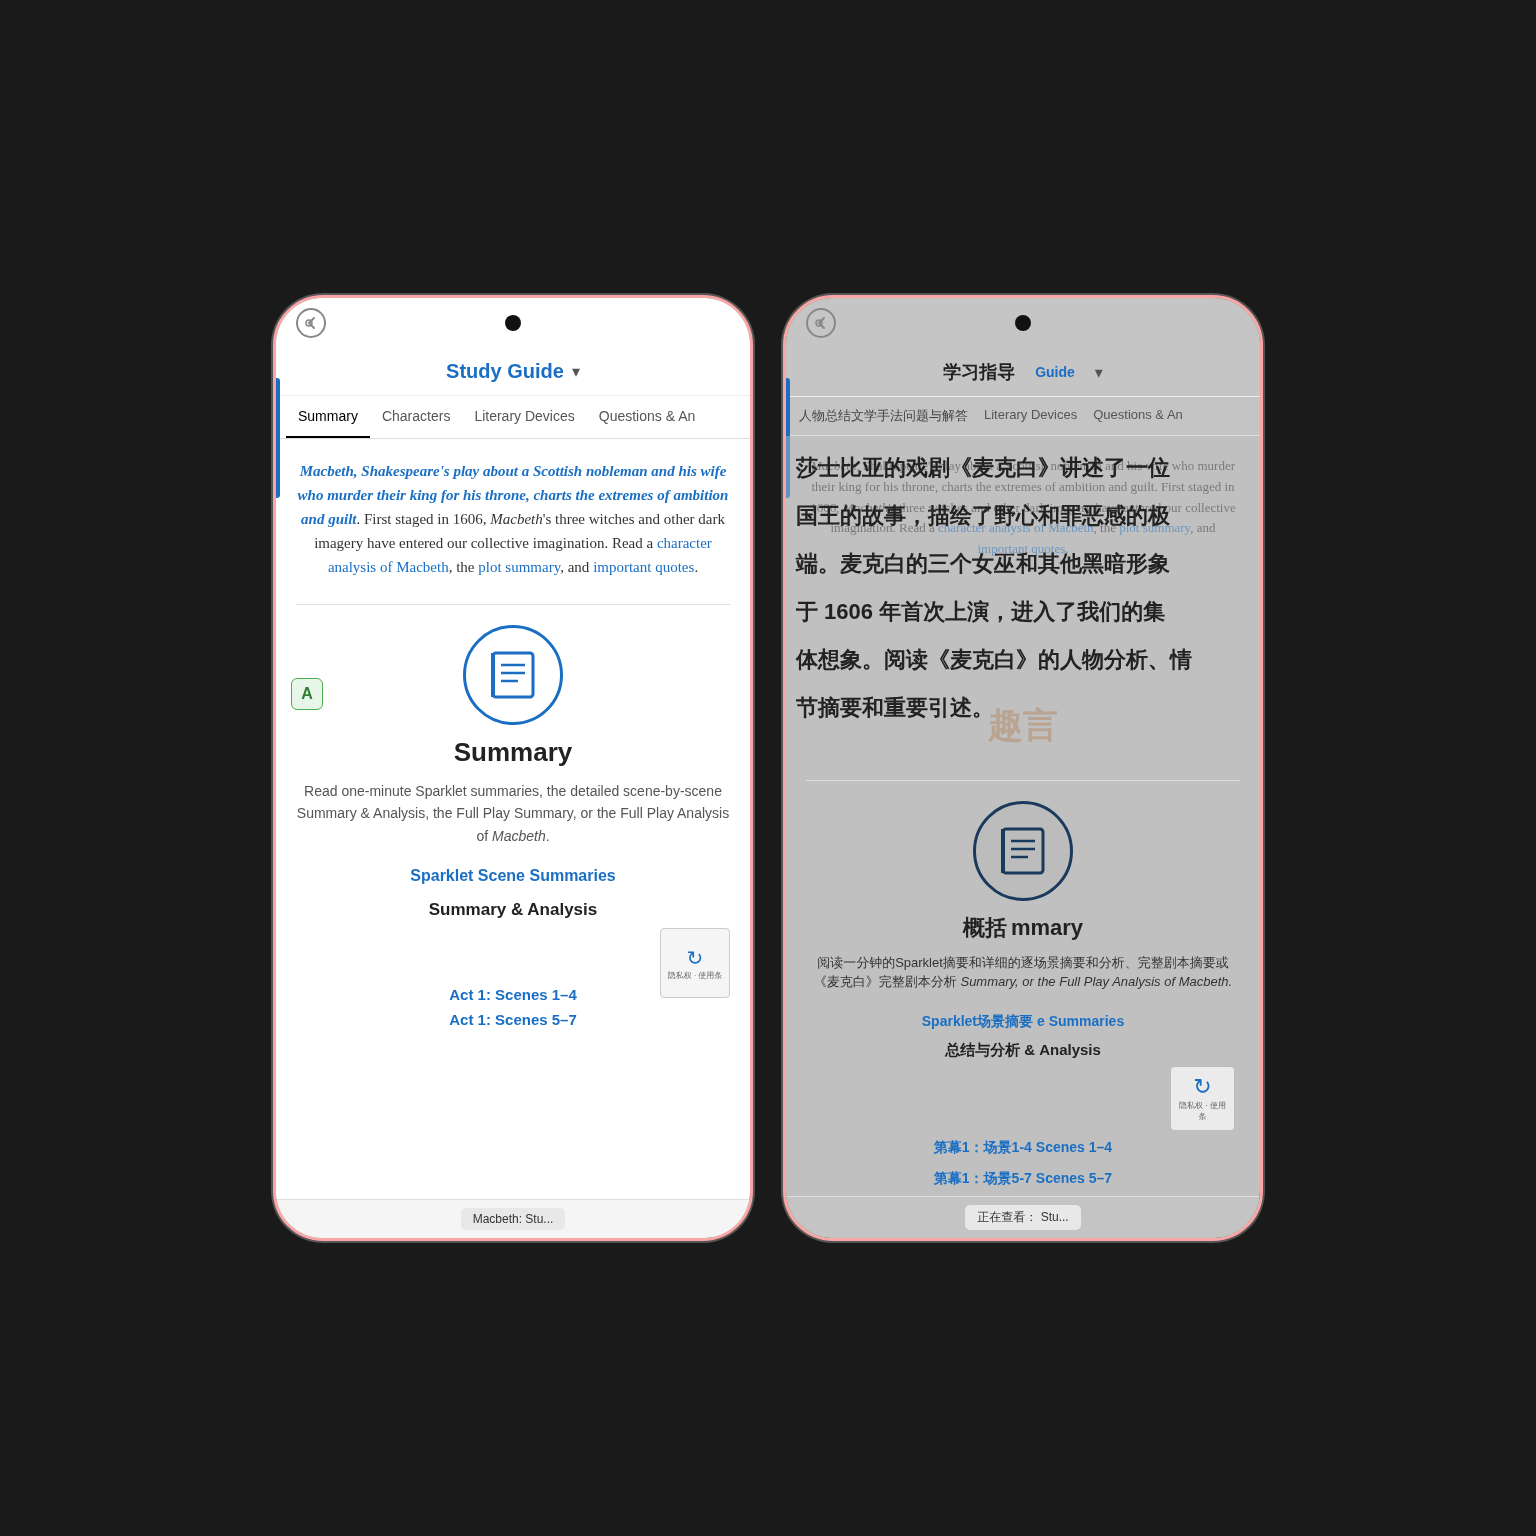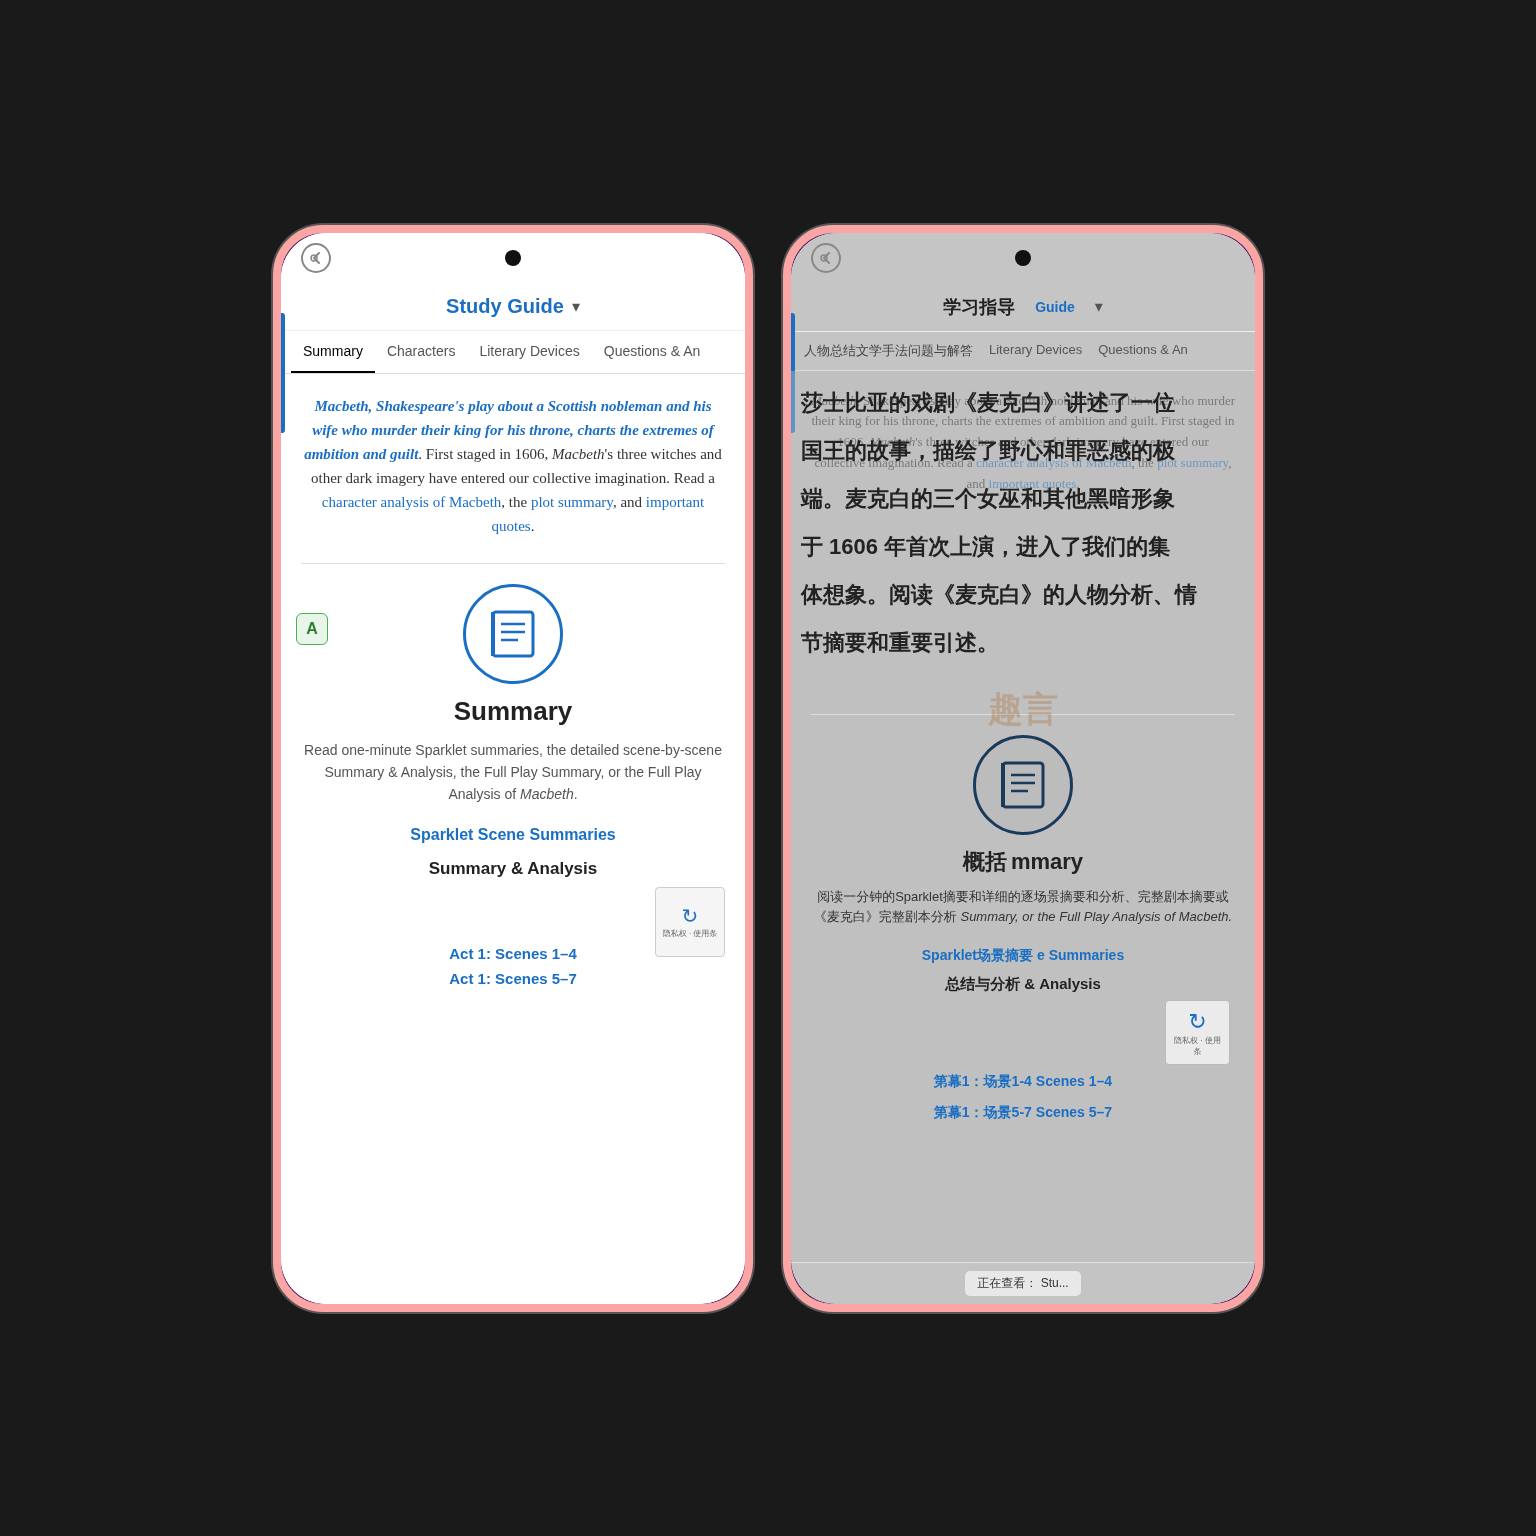--- a/index.html
+++ b/index.html
@@ -16,24 +16,24 @@
       overflow: hidden;
     }
 
     .phone-wrapper {
       display: flex;
       gap: 30px;
     }
 
     .phone {
       width: 480px;
-      height: 1087px;
-      background: #d946ef;
+      height: 946px;
+      background: #5eead4;
       border-radius: 50px;
-      border: 8px solid #fca5a5;
+      border: 3px solid #fca5a5;
       position: relative;
       overflow: hidden;
       box-shadow: 0 0 0 2px #555, inset 0 0 0 1px #222;
     }
 
     .phone-screen {
       position: absolute;
       top: 0;
       left: 0;
       right: 0;
@@ -388,20 +388,23 @@
             <div style="font-size:8px; color:#666; text-align:center;">隐私权 · 使用条</div>
           </div>
         </div>
 
         <a class="act-link">Act 1: Scenes 1–4</a>
 
         <a class="act-link">Act 1: Scenes 5–7</a>
 
       </div>
 
+      <div class="bottom-bar">
+        <span class="bottom-tab">Macbeth: Stu...</span>
+      </div>
 
     </div>
   </div>
 
   <div class="phone phone-right">
     <div class="phone-screen" style="background:#bbb;">
 
       <div class="status-bar" style="background:rgba(200,200,200,0.8);">
         <div class="back-btn">
           <svg width="14" height="14" viewBox="0 0 14 14" fill="none">

